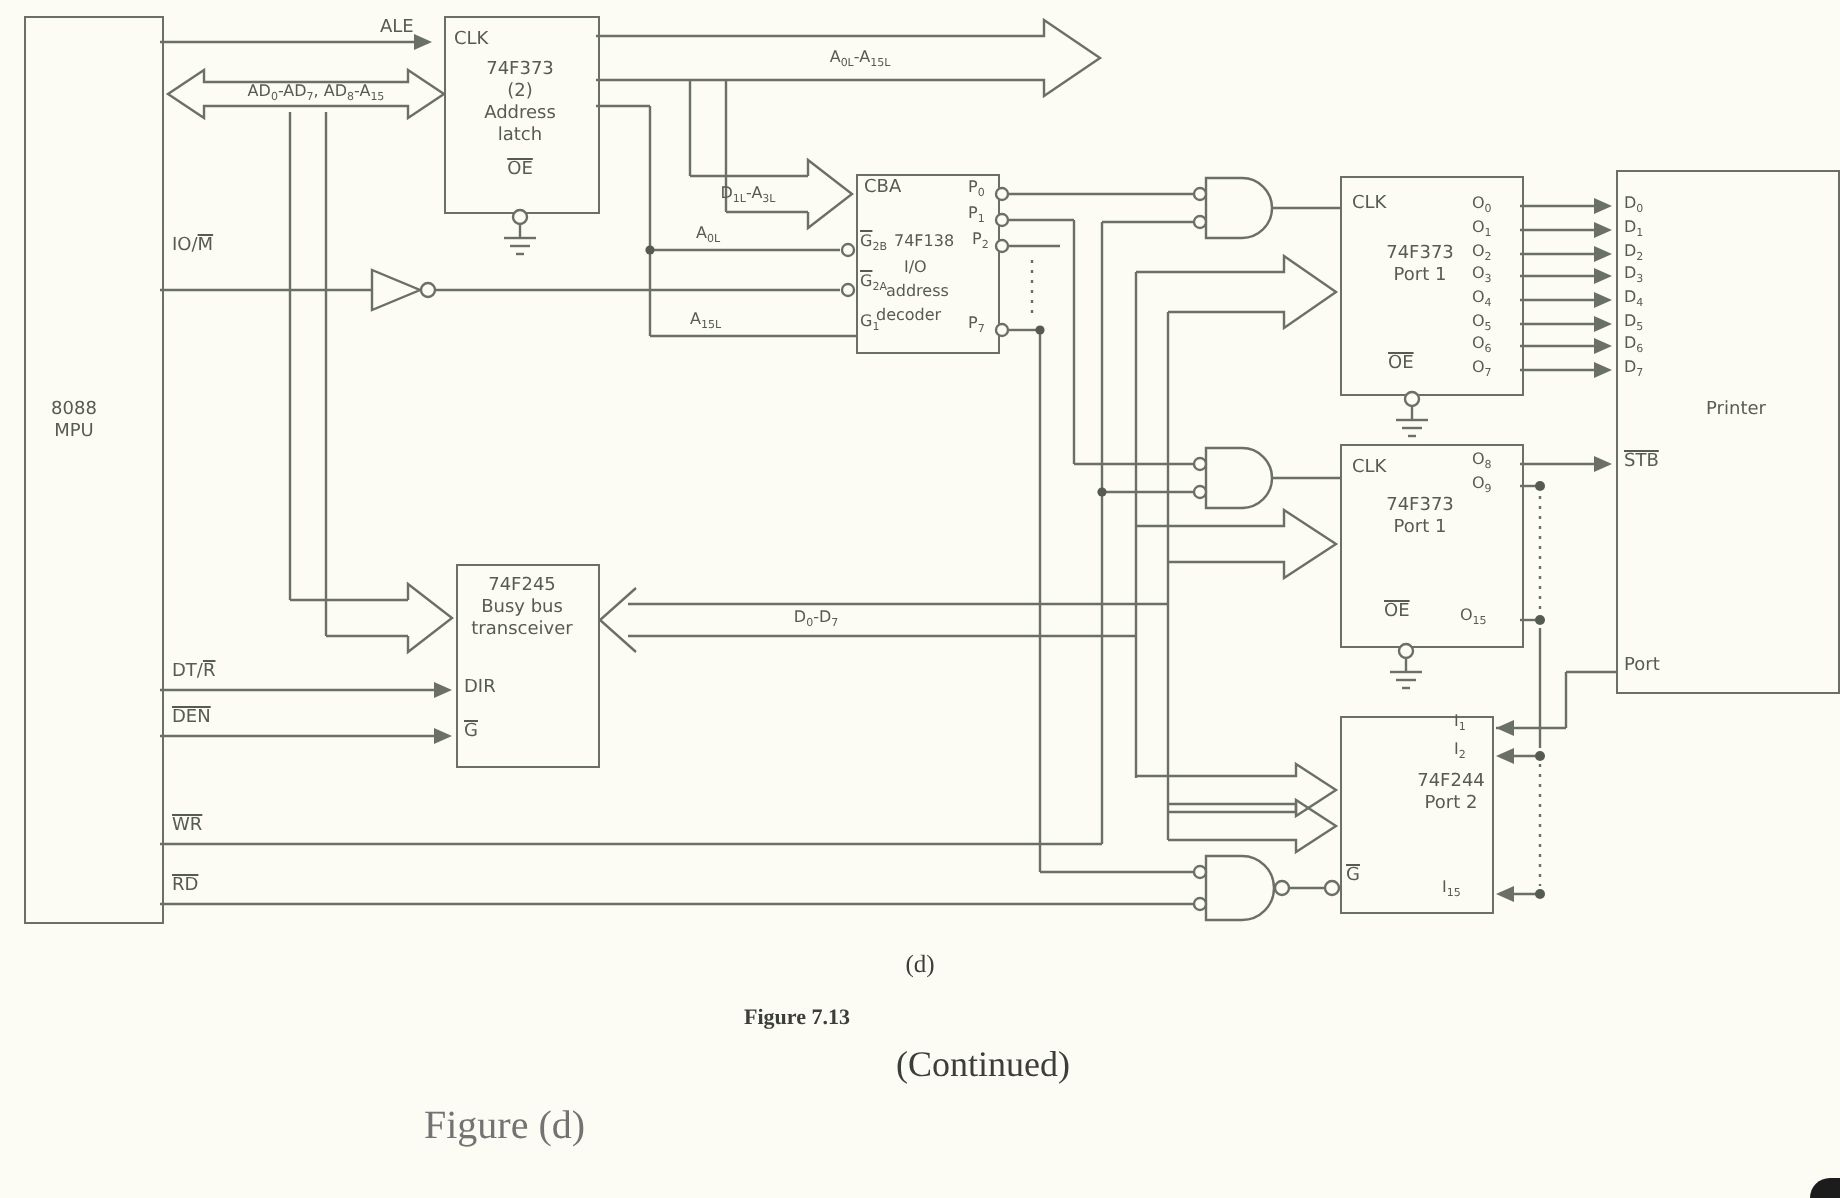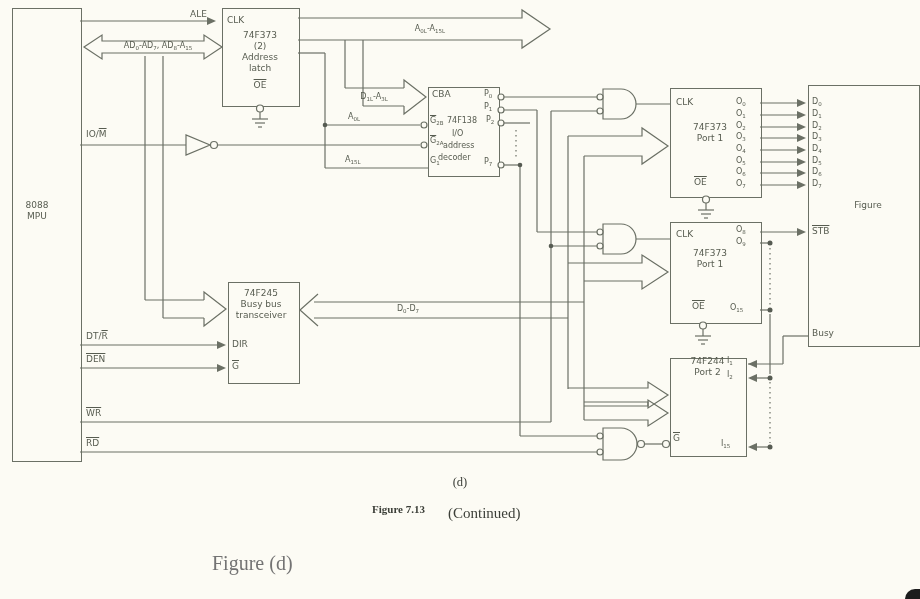--- a/index.html
+++ b/index.html
@@ -210,21 +210,21 @@
 
   <div class="lbl ctr" style="left:12px;top:200px;width:50px;">
     <span class="blk">8088</span>
       <span class="blk">MPU</span>
   </div>
 
   <div class="lbl" style="left:142px;top:9px;margin-left:48px;"><span>ALE</span></div>
   <div class="lbl f8 ctr" style="left:96px;top:41px;width:124px;">
     <span>AD</span><span class="sb2">0</span><span>-AD</span><span class="sb2">7</span><span>, AD</span><span class="sb2">8</span><span>-A</span><span class="sb2">15</span>
   </div>
-  <div class="lbl" style="left:86px;top:129px;">
+  <div class="lbl" style="left:86px;top:118px;">
     <span>IO/</span><span class="ov">M</span>
   </div>
   <div class="lbl" style="left:86px;top:331px;">
     <span>DT/</span><span class="ov">R</span>
   </div>
   <div class="lbl" style="left:86px;top:354px;"><span class="ov">DEN</span></div>
   <div class="lbl" style="left:86px;top:408px;"><span class="ov">WR</span></div>
   <div class="lbl" style="left:86px;top:438px;"><span class="ov">RD</span></div>
 
   <div class="lbl" style="left:227px;top:15px;"><span>CLK</span></div>
@@ -289,21 +289,21 @@
   <div class="lbl" style="left:676px;top:229px;"><span>CLK</span></div>
   <div class="lbl ctr" style="left:672px;top:248px;width:76px;">
     <span class="blk">74F373</span>
       <span class="blk">Port 1</span>
   </div>
   <div class="lbl" style="left:692px;top:301px;"><span class="ov">OE</span></div>
   <div class="lbl f8" style="left:736px;top:225px;"><span>O</span><span class="sb2">8</span></div>
   <div class="lbl f8" style="left:736px;top:237px;"><span>O</span><span class="sb2">9</span></div>
   <div class="lbl f8" style="left:730px;top:303px;"><span>O</span><span class="sb2">15</span></div>
 
-  <div class="lbl ctr" style="left:670px;top:356px;width:75px;">
+  <div class="lbl ctr" style="left:670px;top:386px;width:75px;padding-left:18px;">
     <span class="blk">74F244</span>
       <span class="blk">Port 2</span>
   </div>
   <div class="lbl" style="left:673px;top:433px;"><span class="ov">G</span></div>
   <div class="lbl f8" style="left:727px;top:356px;"><span>I</span><span class="sb2">1</span></div>
   <div class="lbl f8" style="left:727px;top:370px;"><span>I</span><span class="sb2">2</span></div>
   <div class="lbl f8" style="left:721px;top:439px;"><span>I</span><span class="sb2">15</span></div>
 
   <div class="lbl ctr" style="left:228px;top:288px;width:66px;">
     <span class="blk">74F245</span>
@@ -314,23 +314,23 @@
   <div class="lbl" style="left:232px;top:361px;"><span class="ov">G</span></div>
 
   <div class="lbl f8" style="left:812px;top:97px;"><span>D</span><span class="sb2">0</span></div>
   <div class="lbl f8" style="left:812px;top:109px;"><span>D</span><span class="sb2">1</span></div>
   <div class="lbl f8" style="left:812px;top:121px;"><span>D</span><span class="sb2">2</span></div>
   <div class="lbl f8" style="left:812px;top:132px;"><span>D</span><span class="sb2">3</span></div>
   <div class="lbl f8" style="left:812px;top:144px;"><span>D</span><span class="sb2">4</span></div>
   <div class="lbl f8" style="left:812px;top:156px;"><span>D</span><span class="sb2">5</span></div>
   <div class="lbl f8" style="left:812px;top:167px;"><span>D</span><span class="sb2">6</span></div>
   <div class="lbl f8" style="left:812px;top:179px;"><span>D</span><span class="sb2">7</span></div>
-  <div class="lbl ctr" style="left:828px;top:200px;width:80px;"><span>Figure</span></div>
+  <div class="lbl ctr" style="left:828px;top:200px;width:80px;"><span>Printer</span></div>
   <div class="lbl" style="left:812px;top:226px;"><span class="ov">STB</span></div>
-  <div class="lbl" style="left:812px;top:328px;"><span>Busy</span></div>
+  <div class="lbl" style="left:812px;top:328px;"><span>Port</span></div>
 
   <div class="lbl ser ctr" style="left:430px;top:477px;width:60px;font-size:12.5px;"><span>(d)</span></div>
   <div class="lbl ser" style="left:372px;top:504px;font-size:11px;font-weight:bold;"><span>Figure 7.13</span></div>
-  <div class="lbl ser" style="left:448px;top:508px;font-size:15px;"><span>(Continued)</span></div>
+  <div class="lbl ser" style="left:448px;top:527px;font-size:18px;"><span>(Continued)</span></div>
   <div class="lbl ser" style="left:212px;top:558px;font-size:20px;color:#737373;"><span>Figure (d)</span></div>
 
   <div class="corner"></div>
 </div>
 
 </body></html>

